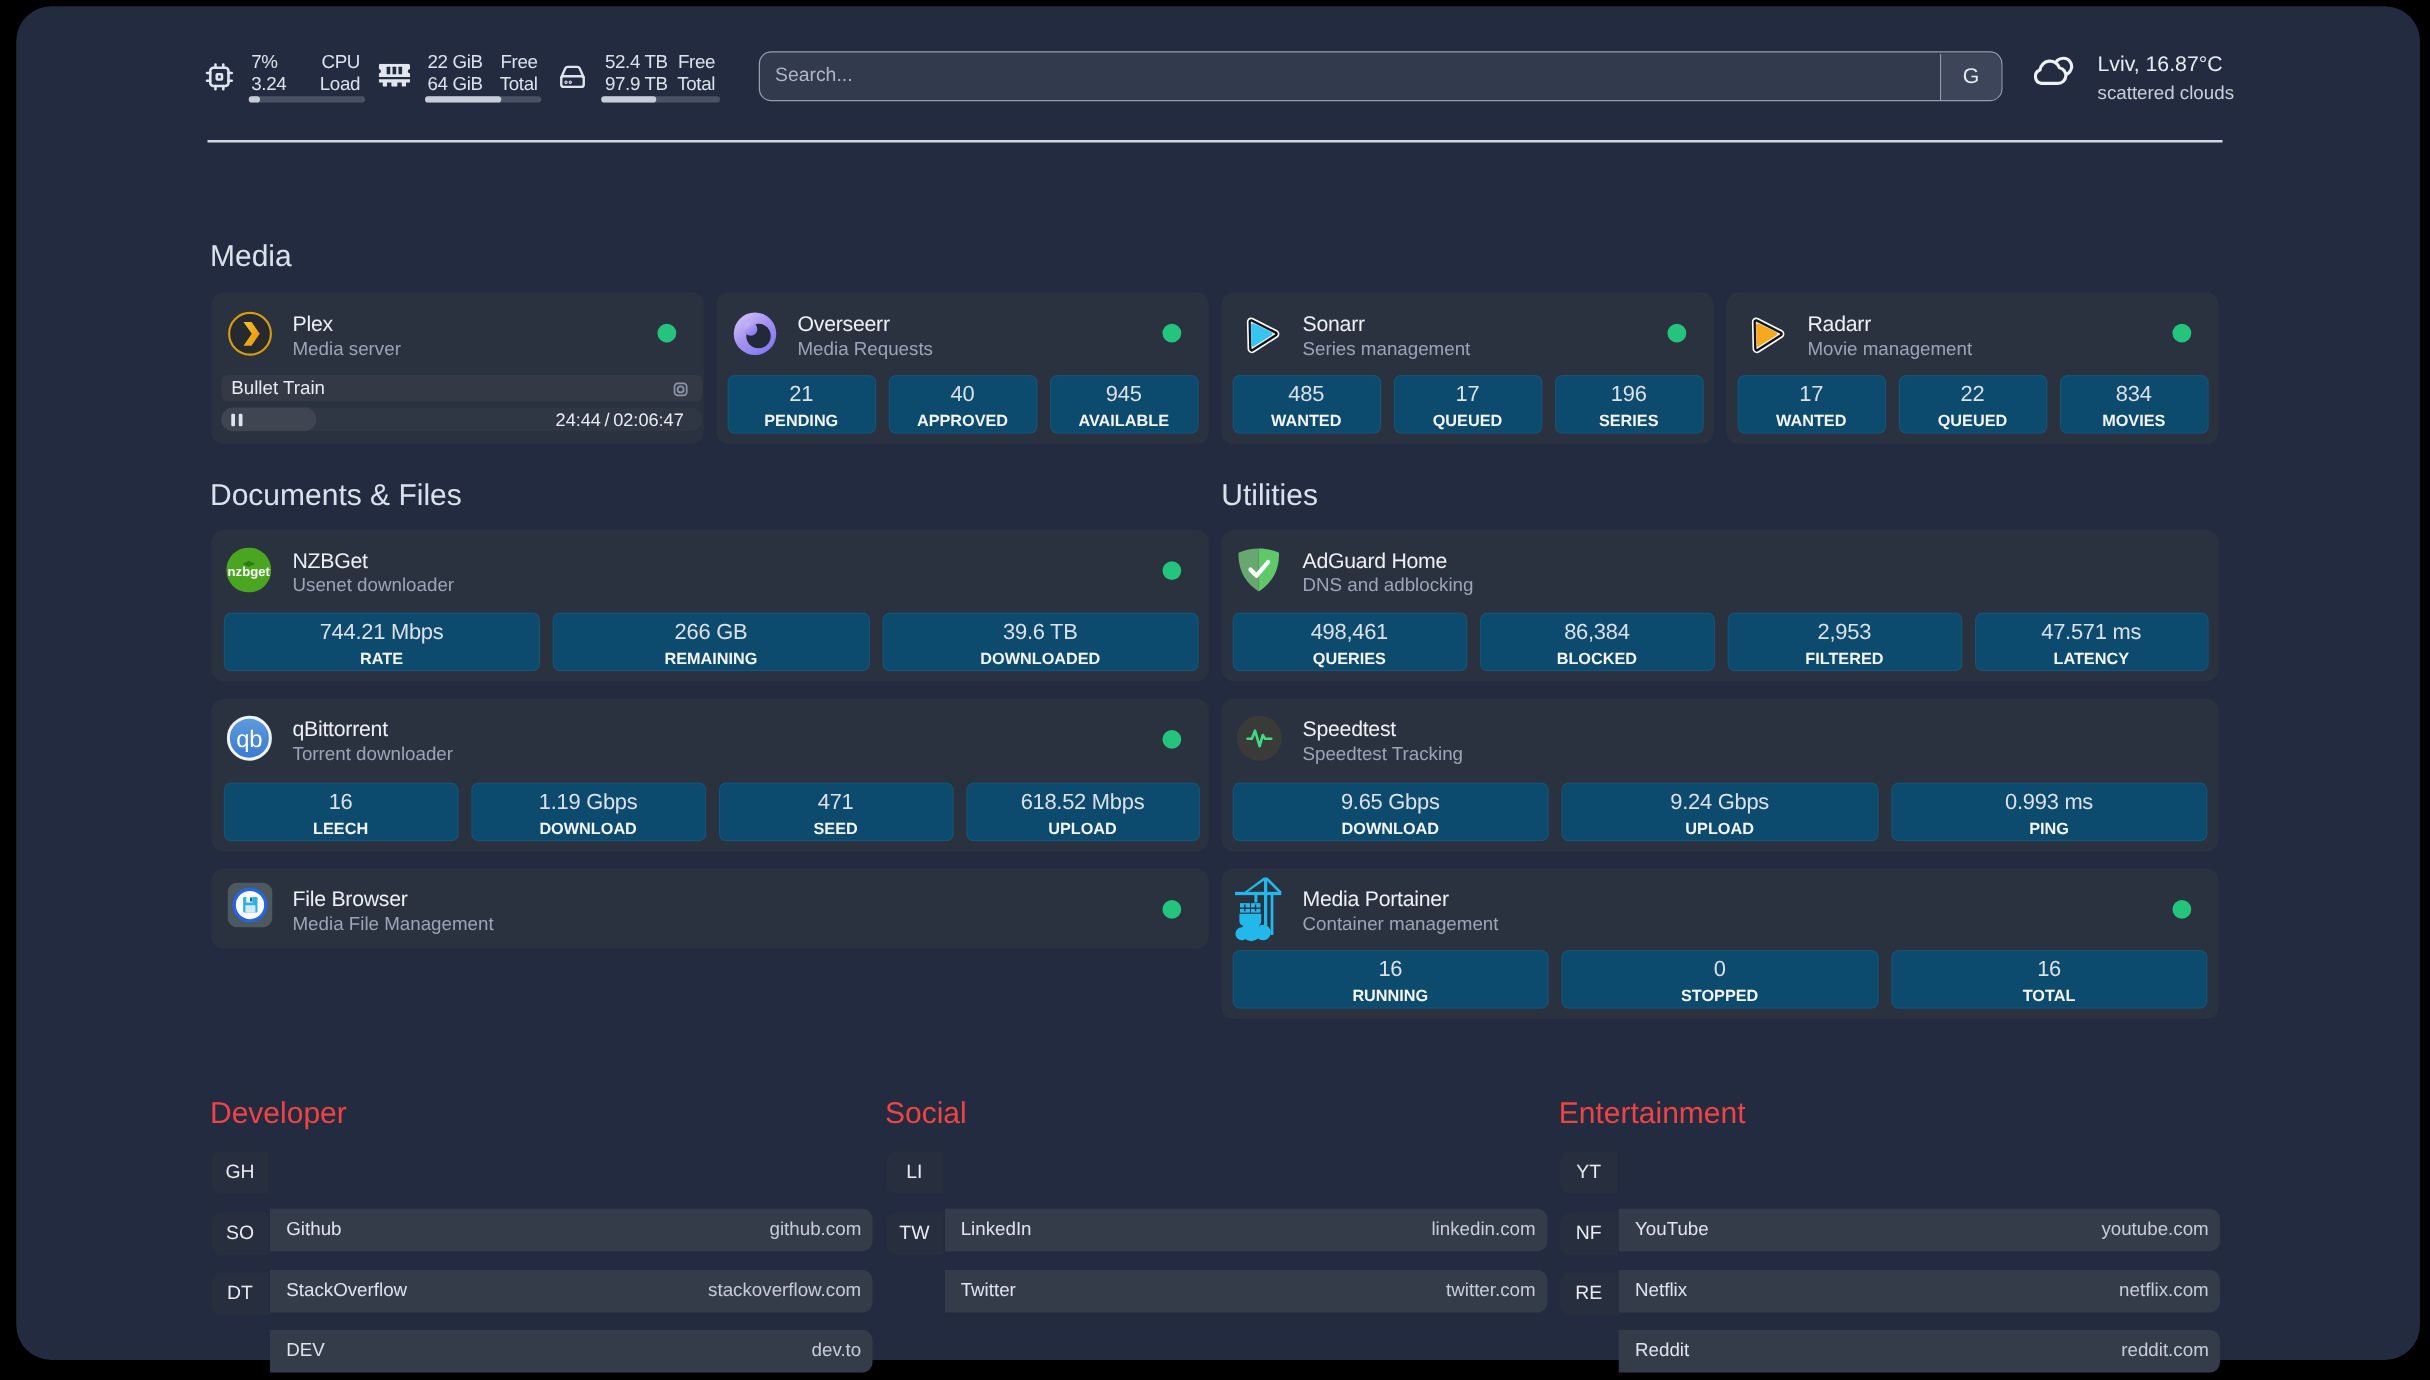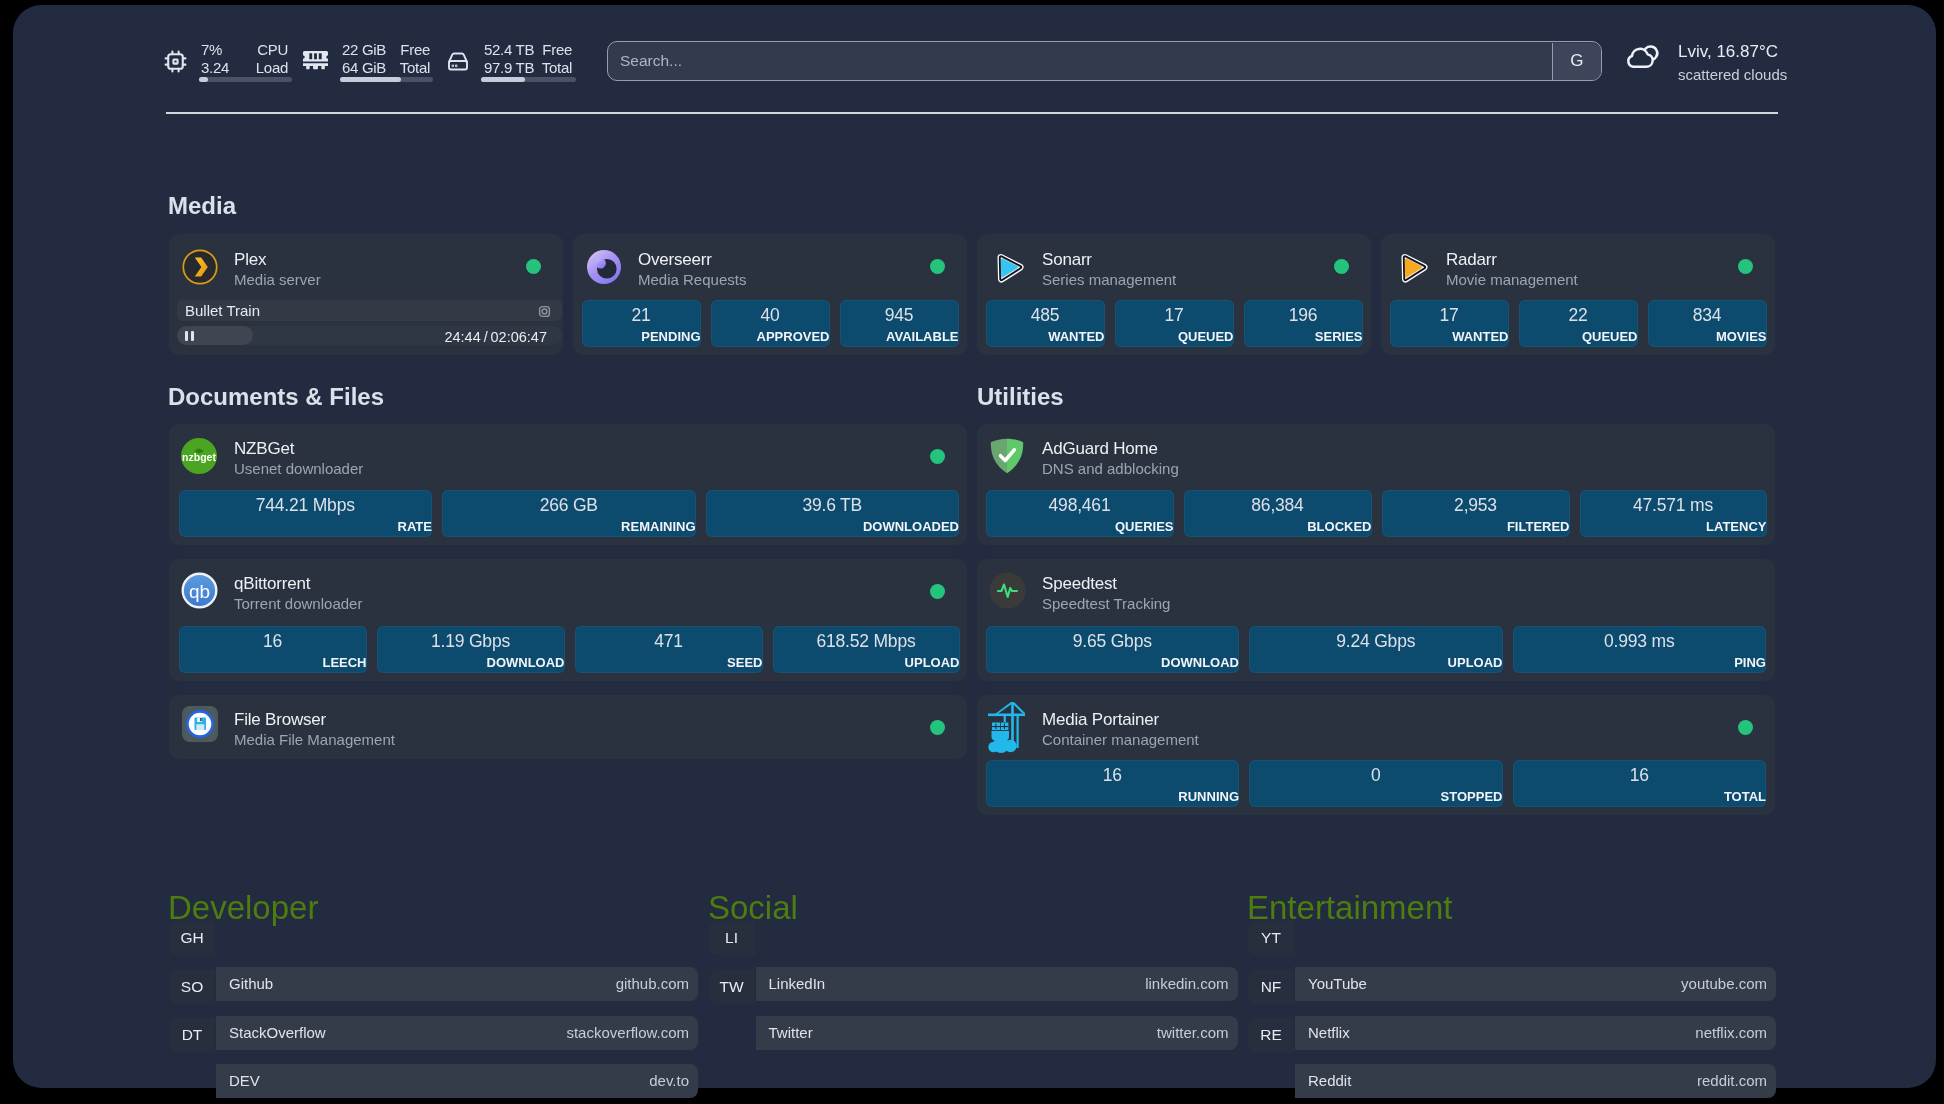--- a/index.html
+++ b/index.html
@@ -2,31 +2,31 @@
 <html><head>
 <meta charset="utf-8">
 <style>
 * { margin:0; padding:0; box-sizing:border-box; }
 html,body { width:1944px; height:1104px; background:#000; overflow:hidden;
   font-family:"Liberation Sans", sans-serif; }
 .abs { position:absolute; }
 #page { position:absolute; left:13px; top:5px; width:1923px; height:1083px;
   background:#232B40; border-radius:28px; }
 .card { position:absolute; background:#2B323F; border-radius:10px; }
-.h1 { position:absolute; font-size:24px; color:#DBE1EA; font-weight:700; }
+.h1 { position:absolute; font-size:24px; color:#DBE1EA; font-weight:400; }
 .title { position:absolute; font-size:17px; font-weight:500; color:#EDF0F4; letter-spacing:-0.2px;}
 .sub { position:absolute; font-size:15px; color:#9BA5B5; }
 .dot { position:absolute; width:15px; height:15px; border-radius:50%; background:#24C47D; }
 .stat { position:absolute; background:#0c4a6e; border-radius:6px; height:47px;
   box-shadow: inset 0 0 0 1px rgba(255,255,255,0.05); }
 .stat .n { position:absolute; top:5px; left:0; right:0; text-align:center;
   font-size:17.5px; letter-spacing:-0.2px; color:#DCE1E9; }
-.stat .l { position:absolute; top:28.5px; left:0; right:0; text-align:right;
+.stat .l { position:absolute; top:28.5px; left:0; right:0; text-align:center;
   font-size:13px; font-weight:700; color:#F2F4F8; letter-spacing:0px; }
-.bmh { position:absolute; font-size:33px; color:#4d7c0f;margin-top:12px; }
+.bmh { position:absolute; font-size:24px; color:#ef4444; }
 .bkrow { position:absolute; height:34px; }
 .bkabbr { position:absolute; left:0; top:0; width:46px; height:34px; background:#272E3D;
   border-radius:8px 0 0 8px; color:#E8ECF2; font-size:15.5px; text-align:center; line-height:34px;}
 .bkbody { position:absolute; left:47px; right:0; top:0; height:34px; background:#343C4A;
   border-radius:0 8px 8px 0;margin-top:46px; }
 .bkname { position:absolute; left:13px; top:8px; font-size:15px; color:#DFE4EC; }
 .bkdom  { position:absolute; right:9px; top:8px; font-size:15px; color:#C6CDD8; }
 .tbv { position:absolute; font-size:15px; letter-spacing:-0.3px; color:#DCE2EB; }
 .bar { position:absolute; height:5px; border-radius:2.5px; background:#4A5366; }
 .barf { position:absolute; left:0; top:0; height:5px; border-radius:2.5px; background:#C6CDD9; }

